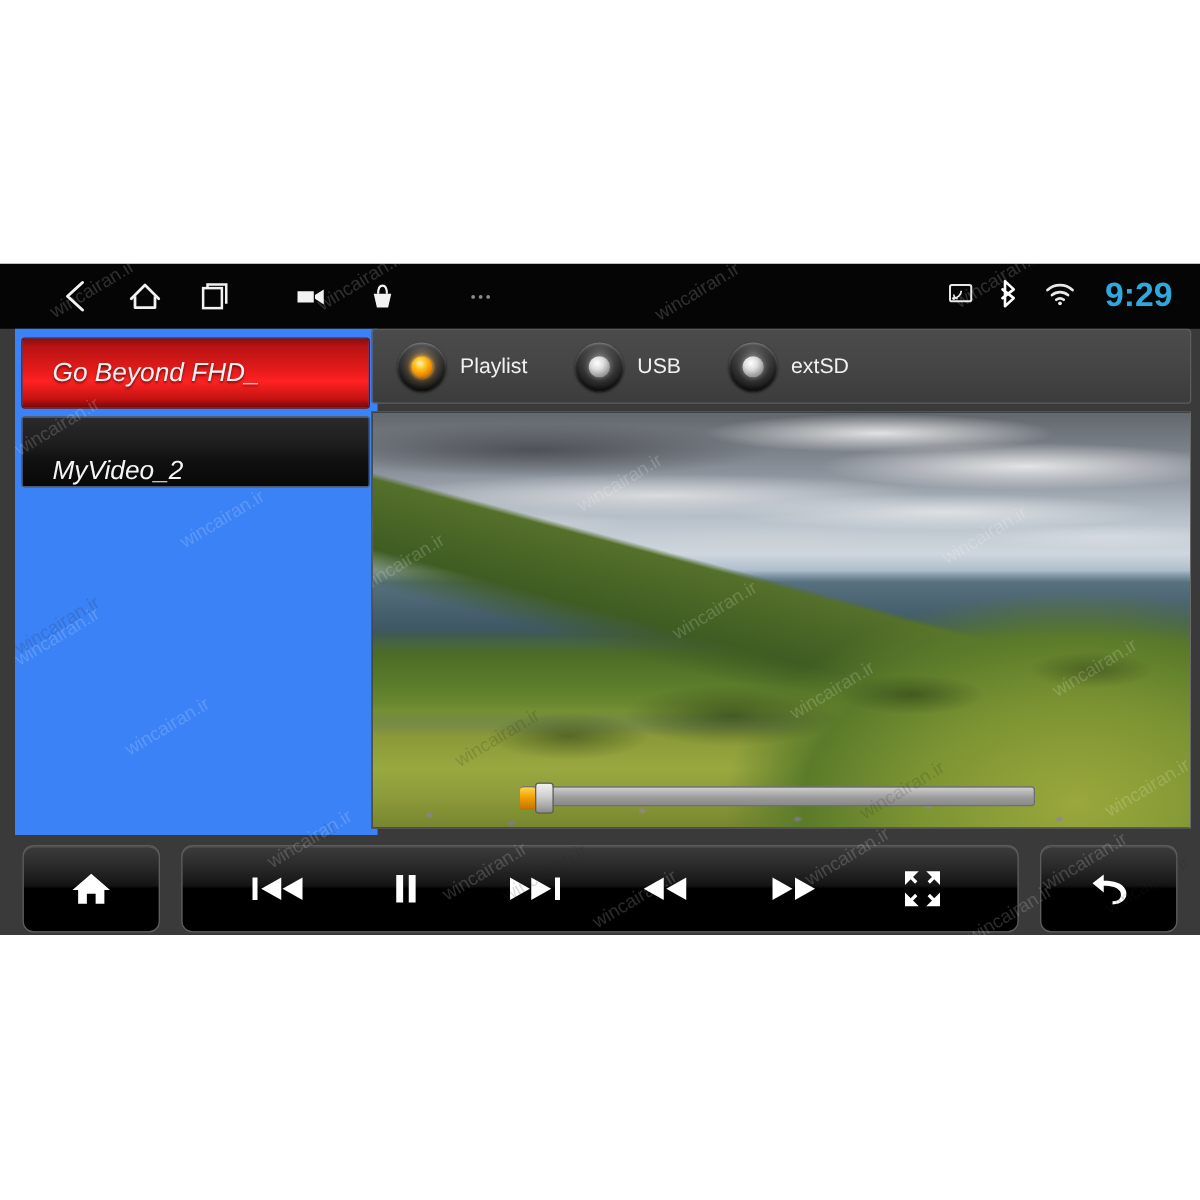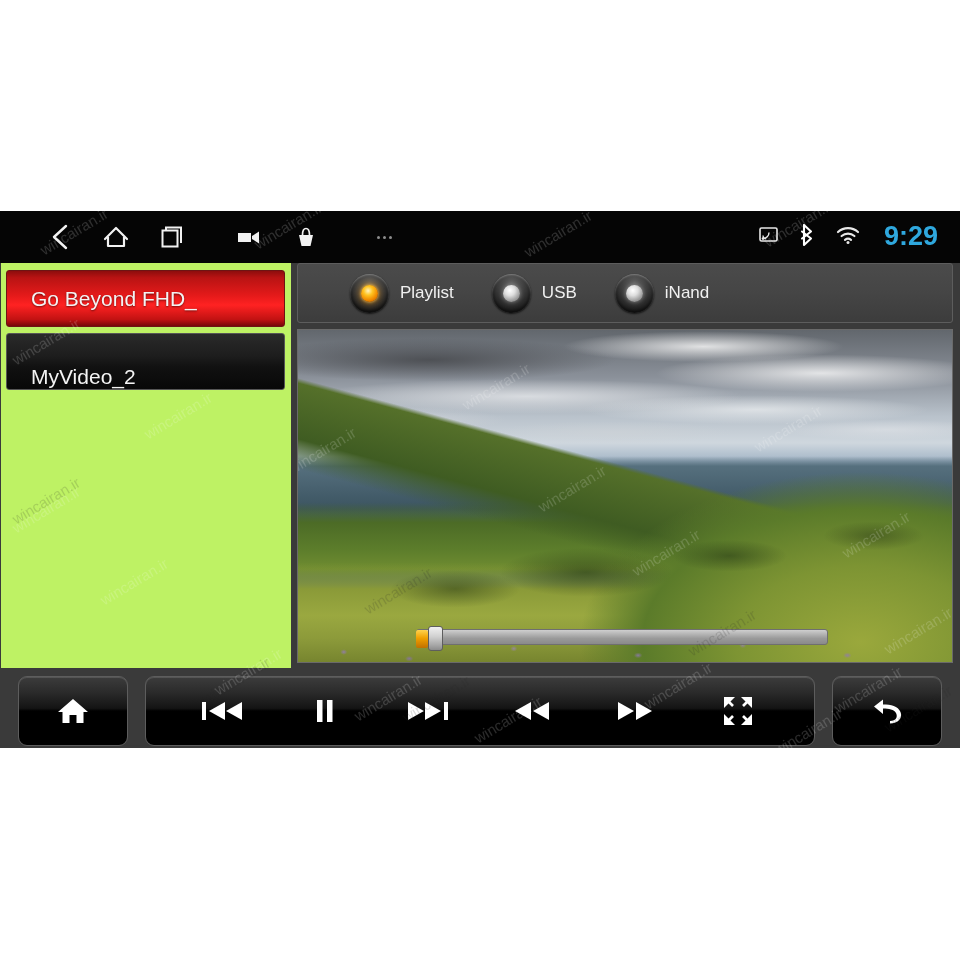--- a/index.html
+++ b/index.html
@@ -85,25 +85,26 @@
   
   #content {
     position: absolute;
     left: 0; top: 52px;
     width: 960px; height: 405px;
   }
 
   
   #sidebar {
     position: absolute;
-    left: 1px; top: 0;
+    left: 12px; top: 0;
     width: 290px; height: 405px;
-    background: #bef264;
+    background: #3b82f6;
     padding: 7px 6px 0 5px;
     box-sizing: border-box;
+    font-style: italic;
   }
   .pl-item {
     position: relative;
     height: 57px;
     margin-bottom: 6px;
     border: 1px solid #585858;
     border-radius: 3px;
     box-sizing: border-box;
     display: flex;
     align-items: center;
@@ -137,21 +138,21 @@
   
   #sourcebar {
     position: relative;
     width: 656px; height: 60px;
     background: linear-gradient(to bottom, #4b4b4b 0%, #454545 50%, #3c3c3c 100%);
     border: 1px solid #5d5d5d;
     border-radius: 3px;
     box-sizing: border-box;
     display: flex;
     align-items: center;
-    padding-left: 52px;
+    padding-left: 20px;
   }
   .src-opt {
     display: flex;
     align-items: center;
     margin-right: 38px;
     cursor: pointer;
   }
   .led {
     position: relative;
     width: 39px; height: 39px;
@@ -446,21 +447,21 @@
           <div class="src-opt">
             <span class="led on"></span>
             <span class="src-label">Playlist</span>
           </div>
           <div class="src-opt">
             <span class="led"></span>
             <span class="src-label">USB</span>
           </div>
           <div class="src-opt">
             <span class="led"></span>
-            <span class="src-label">iNand</span>
+            <span class="src-label">extSD</span>
           </div>
         </div>
 
         <div id="videoframe">
           <div id="videoimg"></div>
 
           <div id="seekbar">
             <div id="seektrack"></div>
             <div id="seekfill" style="width: 12.36px;"></div>
             <div id="seekthumb" style="left: 12.36px;"></div>

